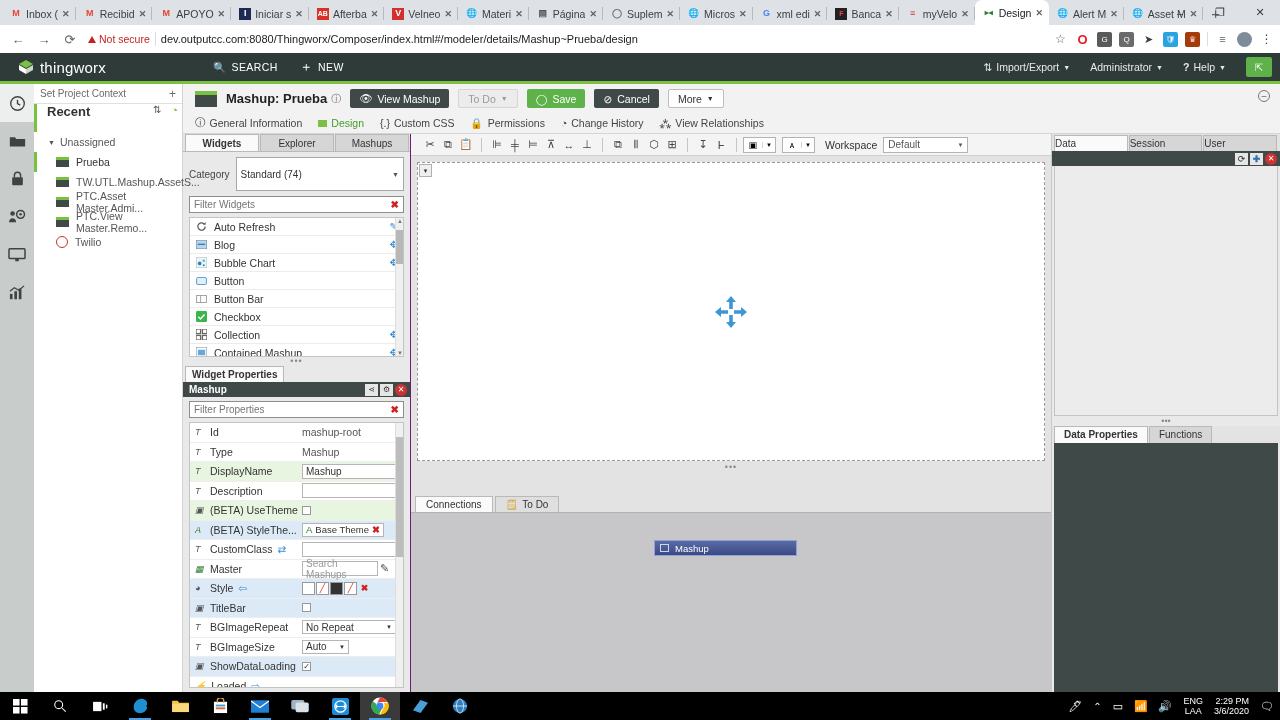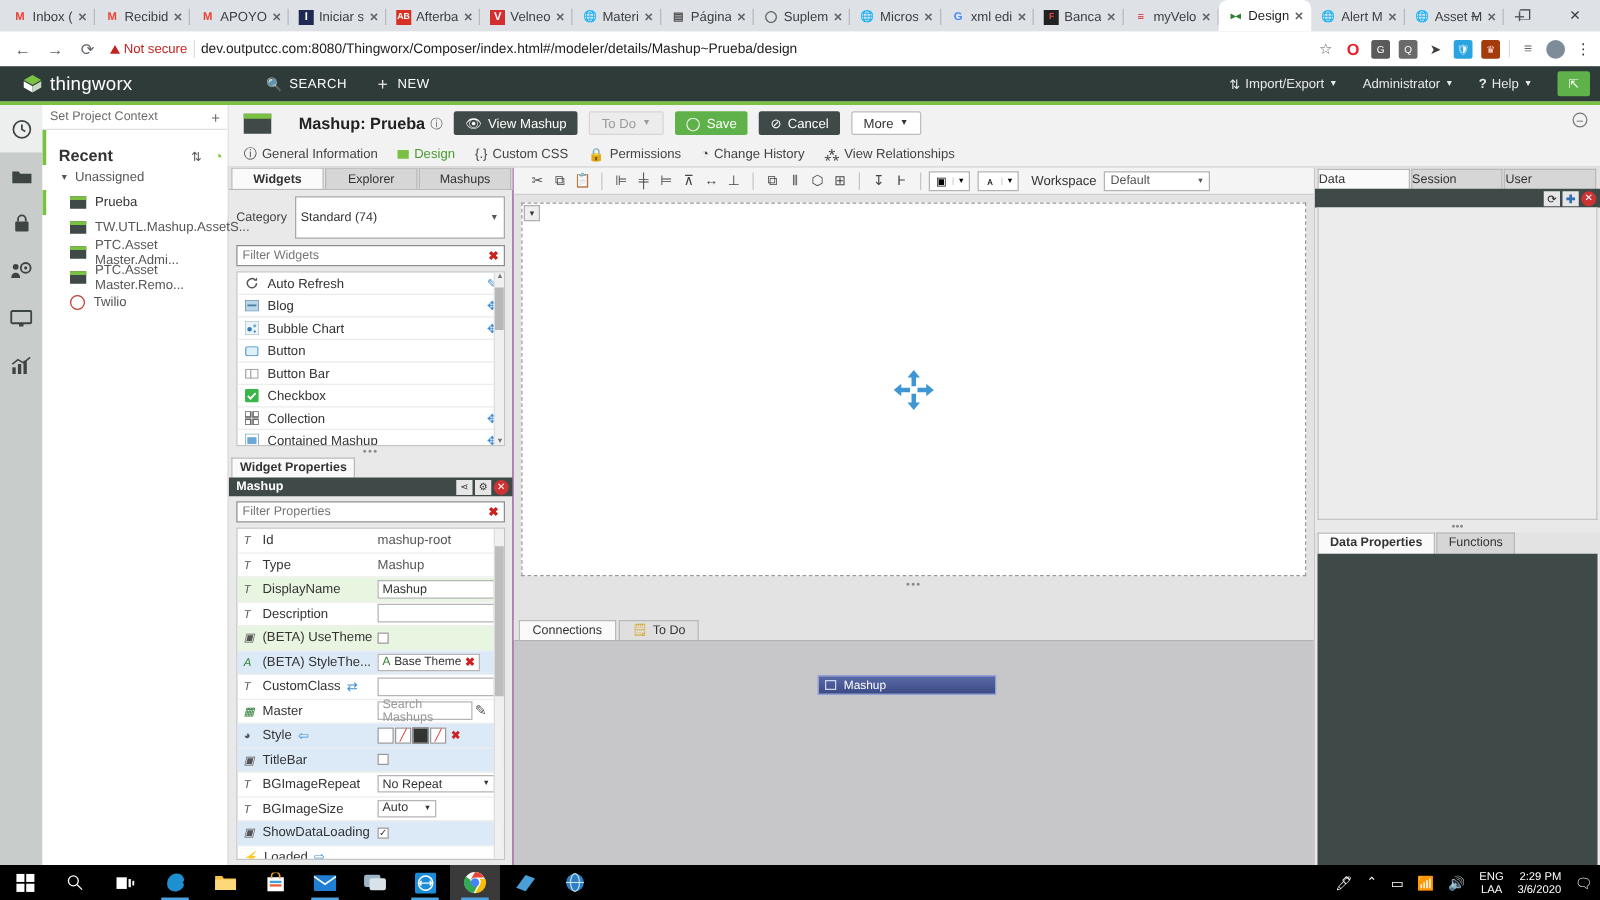--- a/index.html
+++ b/index.html
@@ -62,21 +62,21 @@
   .body-row { display:flex; height:608px; }
 
   
   .rail { width:34px; background:#c8cccb; padding-top:0; }
   .rail .rbtn { height:38px; display:flex; align-items:center; justify-content:center; color:#3d4543; }
   .rail .rbtn.active { background:#edefee; }
 
   
   .sidebar { width:149px; background:#fff; border-right:1px solid #d3d3d3; position:relative; }
   .ctxbar { height:20px; background:#fff; border-bottom:1px solid #e0e0e0; display:flex; align-items:center; justify-content:space-between; padding:0 6px; color:#6b6b6b; font-size:10px; }
-  .recent-hd { height:28px; display:flex; align-items:flex-end; padding-left:10px; gap:6px; border-left:3px solid #7ac143; background:#fff;}
+  .recent-hd { height:28px; display:flex; align-items:flex-start; padding-left:10px; gap:6px; border-left:3px solid #7ac143; background:#fff;}
   .recent-hd .t { font-size:13px; color:#333; font-weight:bold; flex:1; }
   .recent-hd .ic { color:#555; font-size:10px; padding-right:4px;}
   .recent-hd .ic.g { color:#7ac143; font-size:11px; }
   .grp { font-size:10.5px; color:#555; padding:4px 0 4px 14px; display:flex; align-items:center; gap:5px; }
   .sitem { height:20px; display:flex; align-items:center; gap:7px; padding-left:22px; font-size:10.5px; color:#555; }
   .sitem.sel { background:#fff; border-left:3px solid #7ac143; padding-left:19px; color:#333; }
   .mini-mashup { width:13px; height:10px; background:#3f4a48; border-top:3px solid #7ac143; flex:0 0 13px;}
   .mini-thing { width:12px;height:12px;border:1.5px solid #c0392b;border-radius:50%;flex:0 0 12px; position:relative;}
 
   
@@ -166,21 +166,21 @@
   .dotrow { text-align:center; color:#8a8a8a; font-size:9px; height:10px; line-height:10px; }
   .rtabs2 { display:flex; height:17px; padding-left:2px; background:#e3e3e3; }
   .rtabs2 .rt { font-size:10px; line-height:16px; padding:0 9px; background:#fafafa; border:1px solid #b9b9b9; border-bottom:none; color:#333; margin-right:1px; font-weight:bold;}
   .rtabs2 .rt.off { background:#d6d6d6; font-weight:normal;}
   .rbody2 { flex:1; background:#3f4a48; margin:0 2px 0 2px;}
 
   
   .mash-head { height:50px; background:#f2f2f2; display:flex; flex-direction:column; border-bottom:1px solid #d5d5d5; }
   .mh-row1 { height:29px; display:flex; align-items:center; padding-left:12px; gap:9px; }
   .mh-icon { width:22px; height:16px; background:#3f4a48; border-top:4px solid #7ac143; }
-  .mh-title { font-size:13px; font-weight:bold; color:#222; display:flex; align-items:center; gap:4px;margin-left:13px;}
+  .mh-title { font-size:13px; font-weight:bold; color:#222; display:flex; align-items:center; gap:4px;}
   .mh-title .q { font-size:10px; font-weight:normal; color:#666; }
   .btn { height:19px; display:flex; align-items:center; gap:5px; padding:0 9px; font-size:10.5px; border-radius:2px; }
   .btn.dark { background:#3f4a48; color:#fff; }
   .btn.todo { background:#ececec; color:#9a9a9a; border:1px solid #d6d6d6; }
   .btn.save { background:#5fb24a; color:#fff; }
   .btn.more { background:#fff; color:#333; border:1px solid #bdbdbd; }
   .mh-row2 { height:20px; display:flex; align-items:center; gap:16px; padding-left:12px; font-size:10.5px; color:#444; }
   .mh-row2 a { display:flex; align-items:center; gap:4px; color:#444; text-decoration:none; }
   .mh-row2 a.on { color:#4a9b2e; }
   .mh-row2 .sq { width:9px; height:7px; background:#7ac143; }
@@ -427,21 +427,21 @@
         <div class="sitem">
             <span class="mini-mashup"></span>
             <span>TW.UTL.Mashup.AssetS...</span>
           </div>
         <div class="sitem">
             <span class="mini-mashup"></span>
             <span>PTC.Asset Master.Admi...</span>
           </div>
         <div class="sitem">
             <span class="mini-mashup"></span>
-            <span>PTC.Asset Master.Remo...</span>
+            <span>PTC.View Master.Remo...</span>
           </div>
         <div class="sitem">
             <span class="mini-thing"></span>
             <span>Twilio</span>
           </div>
       </div>
 
       <div style="flex:1; display:flex; flex-direction:column;">
 
         <div class="mash-head" style="position:relative;">

